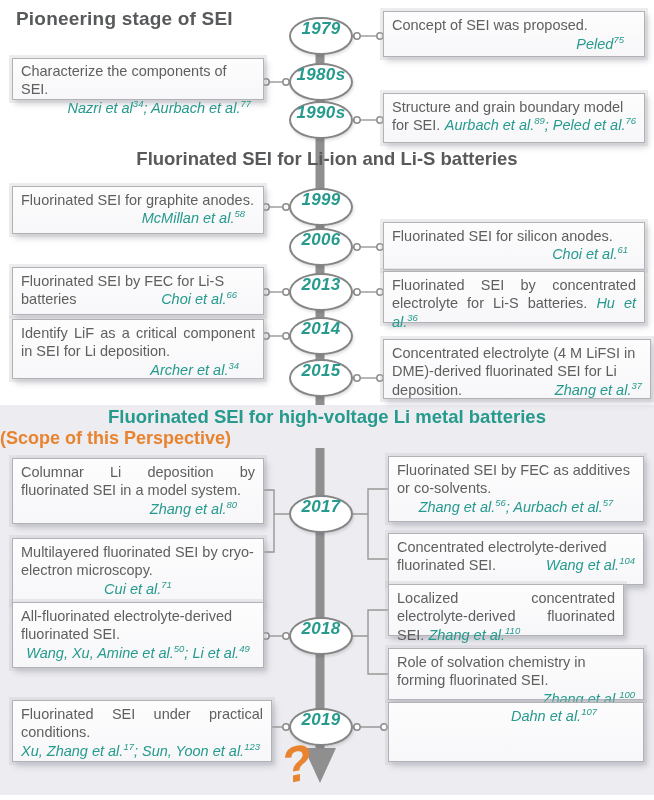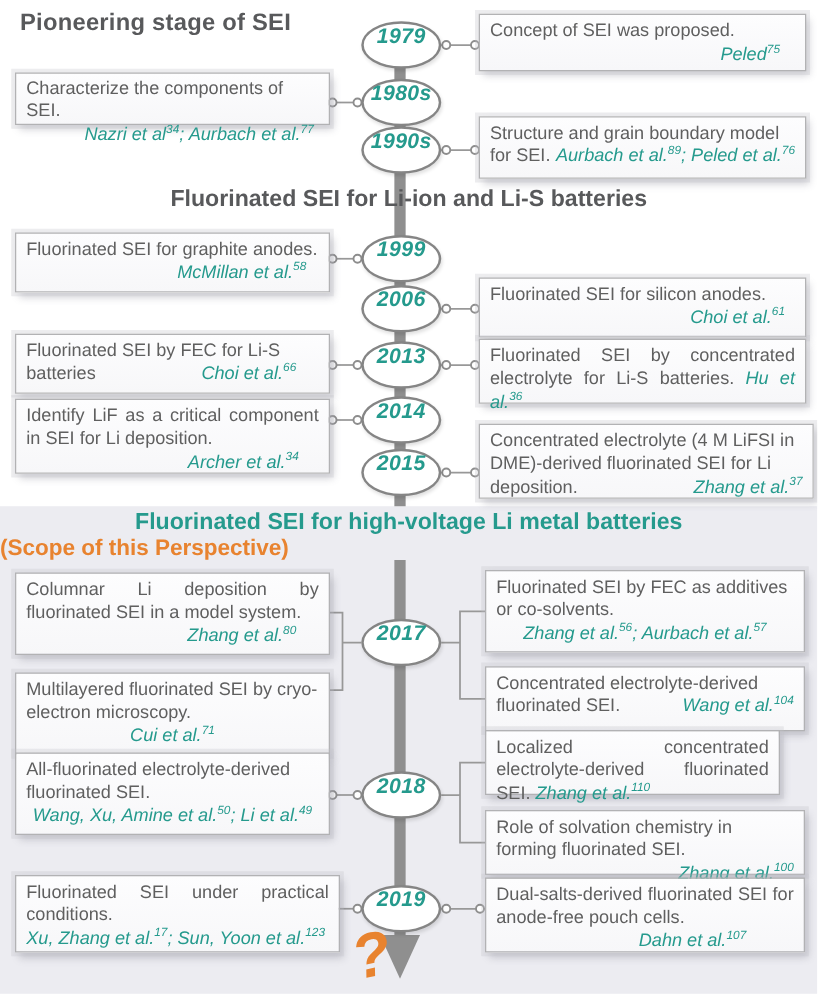--- a/index.html
+++ b/index.html
@@ -187,21 +187,20 @@
       <span class="bcite fl">Zhang et al.<sup>100</sup></span>
     </div>
   </div>
 
   <div class="box" style="left:12px;top:700px;width:260px;height:62px">
     <div class="btext just">Fluorinated SEI under practical conditions.</div>
     <div class="bcite al-l">Xu, Zhang et al.<sup>17</sup>; Sun, Yoon et al.<sup>123</sup></div>
   </div>
 
   <div class="box" style="left:388px;top:702px;width:256px;height:60px">
-    <div class="btext just">Dual-salts-derived fluorinated SEI for anode-free pouch cells.</div>
     <div class="bcite al-r" style="padding-right:38px">Dahn et al.<sup>107</sup></div>
   </div>
 
   <div class="oval" style="left:289px;top:17px">
       <span class="year">1979</span>
     </div>
   <div class="oval" style="left:289px;top:63px">
       <span class="year">1980s</span>
     </div>
   <div class="oval" style="left:289px;top:101px">

